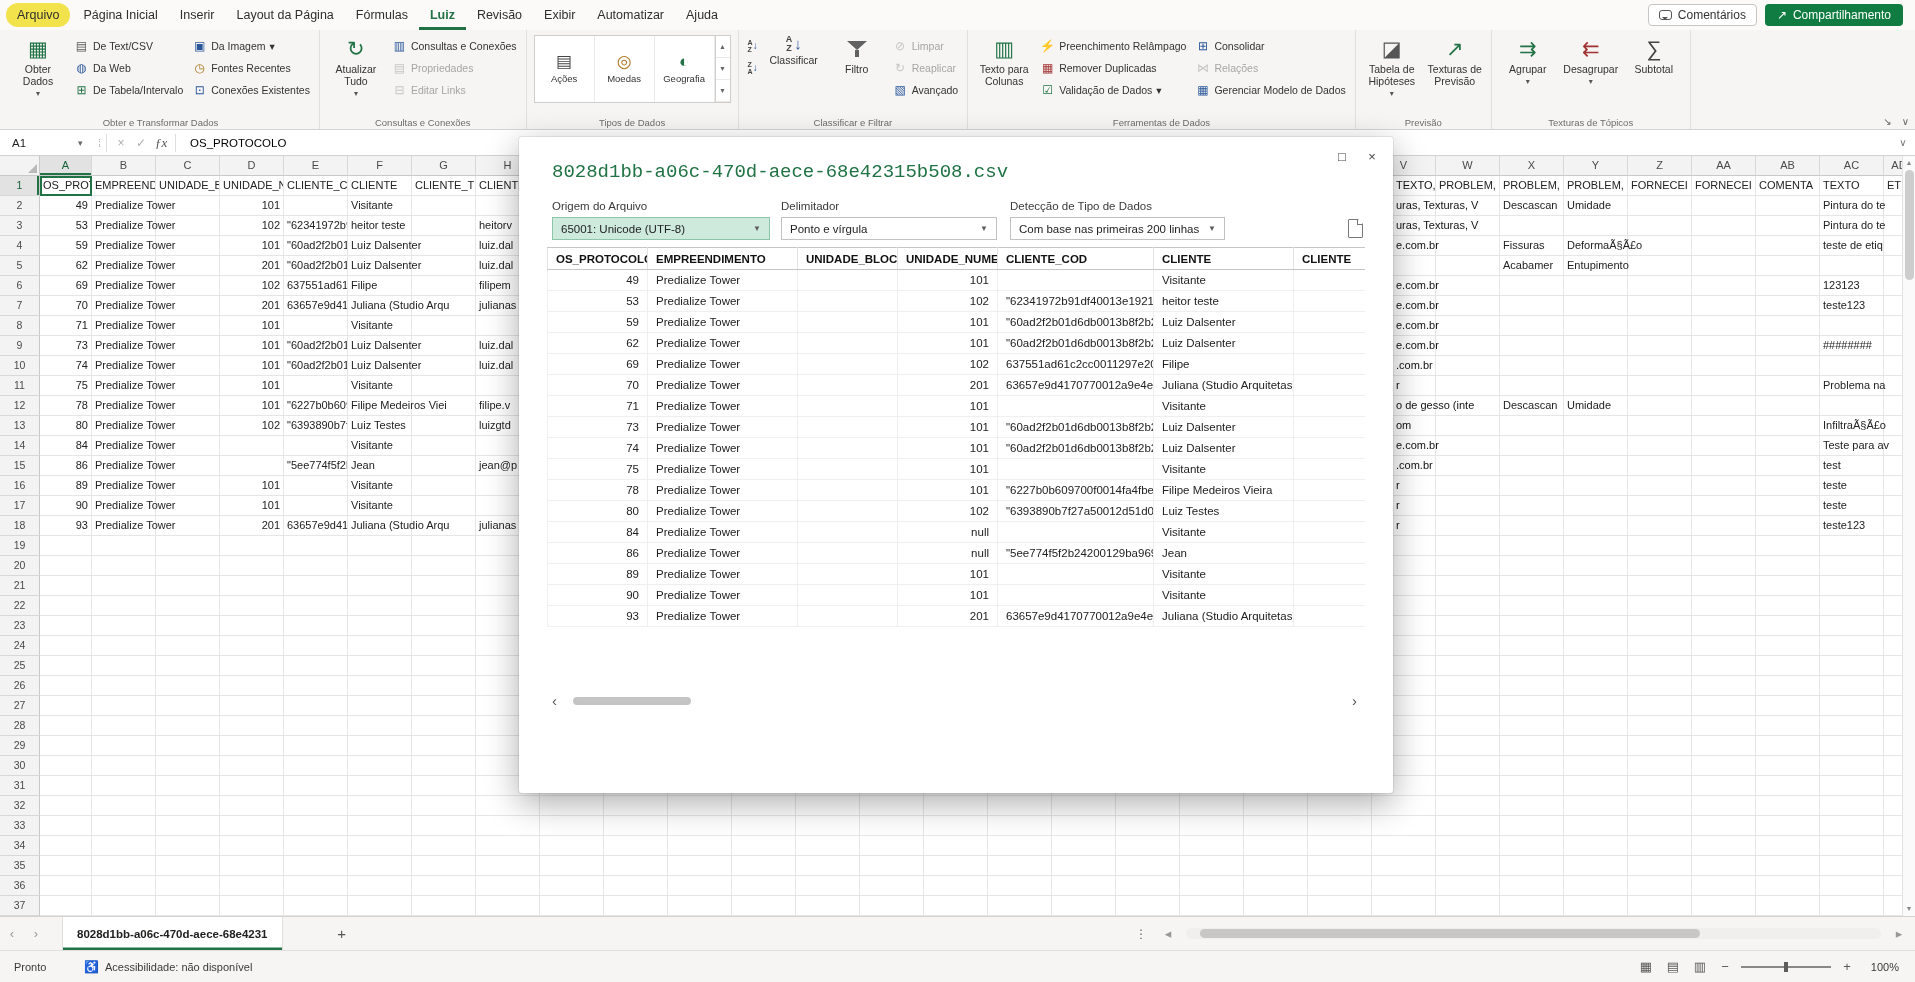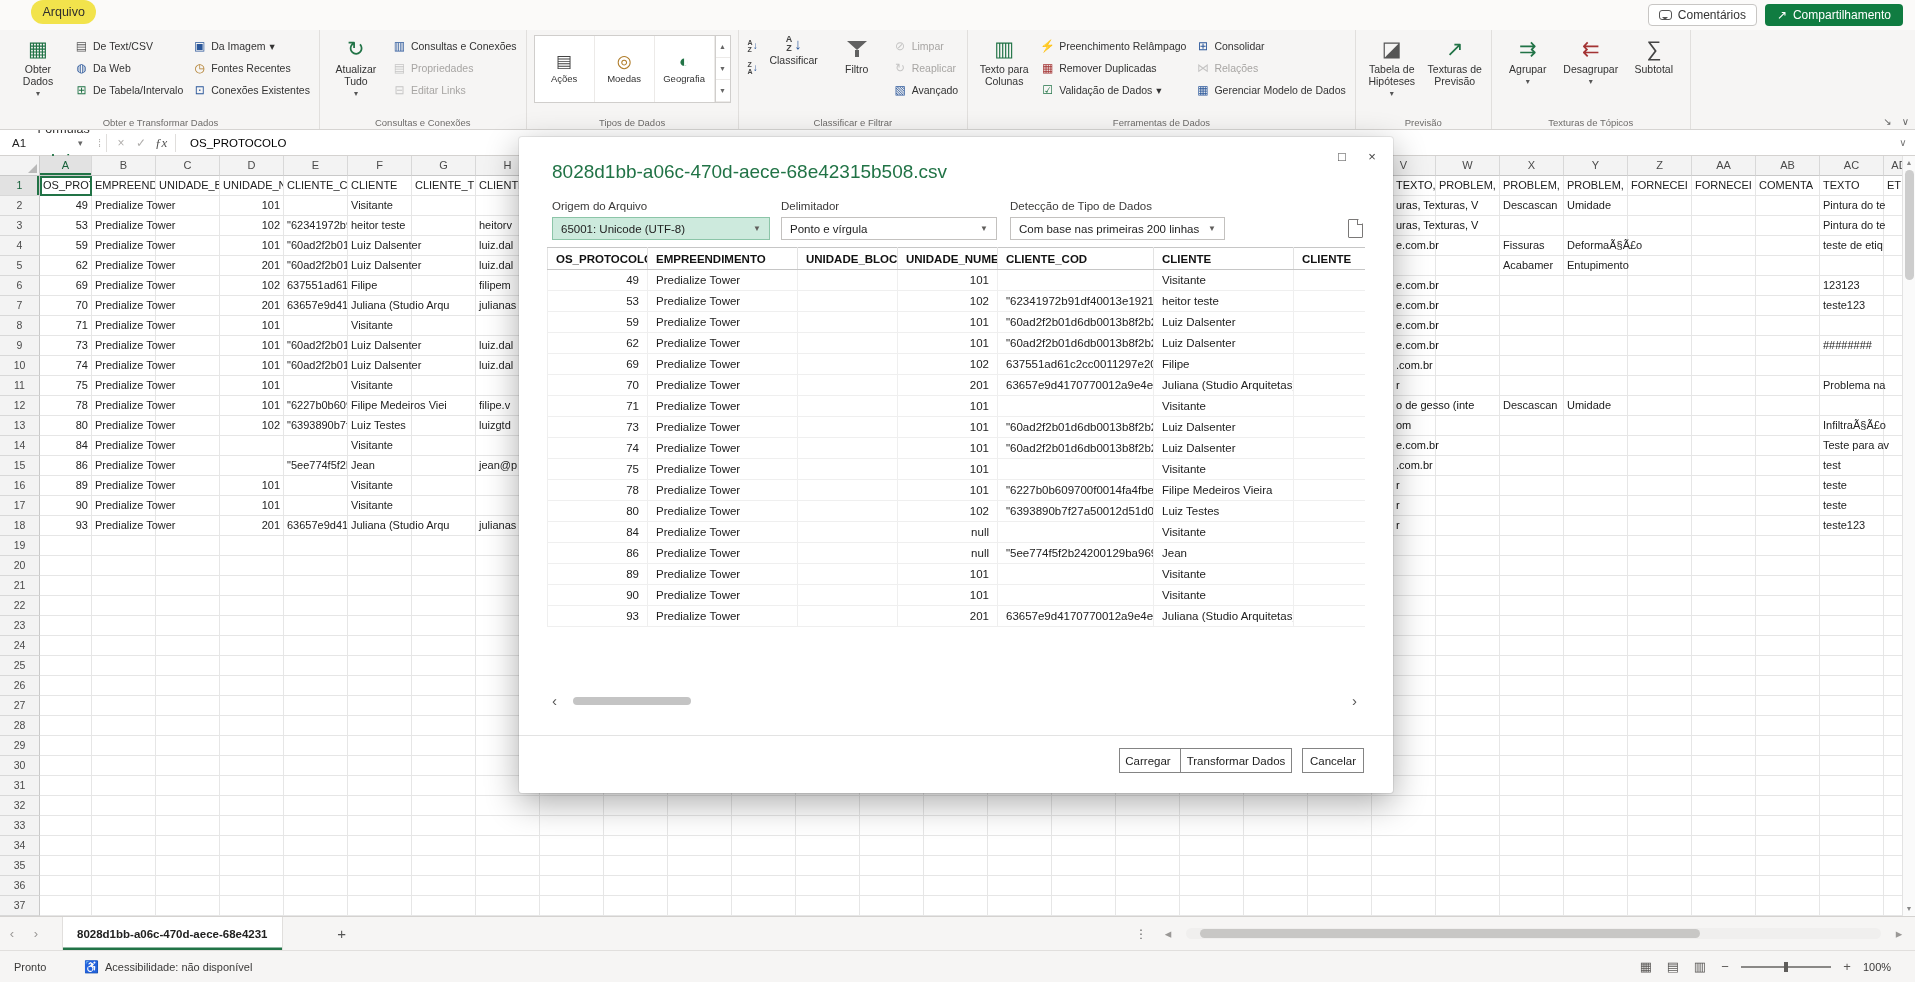--- a/index.html
+++ b/index.html
@@ -1,21 +1,21 @@
 <!DOCTYPE html>
 <html><head>
 <meta charset="utf-8">
 <style>
   * { box-sizing: border-box; margin: 0; padding: 0; }
   html,body { width:1915px; height:982px; overflow:hidden; }
   body { font-family:"Liberation Sans",sans-serif; font-size:11px; color:#222; background:#fff; position:relative; }
 
   
   .menubar { height:30px; background:#fbfaf9; display:flex; align-items:center; padding:0 4px; }
-  .menu-tabs { display:flex; align-items:center; height:100%;flex-direction:column; }
+  .menu-tabs { display:flex; align-items:center; height:100%; }
   .menu-tab { padding:0 11px; height:30px; line-height:30px; font-size:12.5px; color:#2f2e2d; cursor:default; white-space:nowrap; }
   .menu-tab.active { box-shadow: inset 0 -3px 0 #217346; color:#217346; font-weight:600; }
   .menu-tab.hl { background:#f2e34c; border-radius:12px; height:24px; line-height:24px; margin:0 2px; }
   .menu-right { margin-left:auto; display:flex; align-items:center; gap:8px; padding-right:8px; }
   .btn-comments { display:flex; align-items:center; gap:6px; border:1px solid #c8c6c4; background:#fff; border-radius:4px; padding:3px 10px; font-size:12px; color:#333; }
   .cbubble { width:13px; height:10px; border:1.5px solid #555; border-radius:3px; position:relative; display:inline-block; }
   .cbubble::after { content:''; position:absolute; left:2px; bottom:-4px; border:3px solid transparent; border-top-color:#555; }
   .btn-share { display:flex; align-items:center; gap:6px; background:#107c41; color:#fff; border-radius:4px; padding:4px 12px; font-size:12px; }
 
   
@@ -76,21 +76,21 @@
   .edgefrag { position:absolute; left:1396px; top:0; z-index:1; white-space:nowrap; font-size:11px; line-height:19px; color:#111; }
   #vscroll { position:absolute; top:156px; right:0; width:13px; height:760px; background:#fafafa; border-left:1px solid #e3e3e3; z-index:3; display:flex; flex-direction:column; align-items:center; }
   #vscroll .va { font-size:7px; color:#888; height:14px; line-height:14px; }
   #vscroll .vthumb { width:9px; height:110px; background:#cdcdcd; border-radius:5px; }
 
   
   #dialog { position:absolute; left:519px; top:137px; width:874px; height:656px; background:#fff; z-index:50;
             box-shadow:0 10px 34px rgba(0,0,0,.33), 0 0 0 1px rgba(0,0,0,.07); border-radius:3px; }
   .dlg-winbtns { position:absolute; top:7px; right:6px; display:flex; }
   .dlg-winbtns span { width:30px; height:24px; display:flex; align-items:center; justify-content:center; color:#444; font-size:13px; }
-  .dlg-title { position:absolute; top:24px; left:33px; font-size:19px; color:#217346; }
+  .dlg-title { position:absolute; top:24px; left:33px; font-size:19px; color:#217346;font-family:Liberation Mono, monospace; }
   .dlg-field { position:absolute; top:63px; }
   .dlg-field .flabel { font-size:11.5px; color:#3b3a39; margin-bottom:5px; }
   .combo { height:23px; border:1px solid #c3c1bf; background:#fff; display:flex; align-items:center; justify-content:space-between; padding:0 8px; font-size:11.5px; color:#222; }
   .combo .carr { font-size:8px; color:#605e5c; }
   .combo.hl { background:#cdeadd; border-color:#8cc5a8; }
   .dlg-fileicon { position:absolute; left:829px; top:82px; width:15px; height:19px; border:1.5px solid #7a7877; border-radius:1px; }
   .dlg-fileicon::after { content:''; position:absolute; right:-1px; top:-1px; border-left:5px solid transparent; border-top:5px solid #fff; box-shadow:-1px 1px 0 #7a7877; }
   .ptable-wrap { position:absolute; left:28px; top:110px; width:818px; height:420px; overflow:hidden; }
   table.ptable { border-collapse:collapse; table-layout:fixed; font-size:11.5px; width:818px; }
   .ptable th { font-weight:700; text-align:left; padding:2px 8px; height:22px; border:1px solid #e3e3e3; border-top-color:#c6c6c6; border-bottom-color:#c6c6c6; white-space:nowrap; overflow:hidden; color:#111; }
@@ -121,21 +121,21 @@
   .statusbar { position:absolute; top:950px; left:0; width:1915px; height:32px; background:#f6f5f4; border-top:1px solid #e1dfdd; display:flex; align-items:center; font-size:11px; color:#3b3a39; }
   .sb-mode { margin-left:14px; width:70px; }
   .sb-acc { display:flex; align-items:center; gap:6px; }
   .sb-accicon { font-size:12px; color:#555; }
   .sb-right { margin-left:auto; display:flex; align-items:center; gap:9px; padding-right:16px; }
   .viewico { font-size:13px; color:#5a5856; width:18px; text-align:center; }
   .zminus,.zplus { font-size:13px; color:#5a5856; width:14px; text-align:center; }
   .ztrack { width:90px; height:2px; background:#8a8886; position:relative; }
   .ztick { position:absolute; left:50%; top:-3px; width:1px; height:8px; background:#8a8886; }
   .zthumb { position:absolute; left:48%; top:-4px; width:4px; height:10px; background:#5f5d5b; }
-  .zval { width:36px; font-size:11px; }
+  .zval { width:36px; text-align:right; font-size:11px; }
 </style>
 </head>
 <body>
 
 <header class="menubar">
   <div class="menu-tabs">
       <div class="menu-tab hl">Arquivo</div>
       <div class="menu-tab">Página Inicial</div>
       <div class="menu-tab">Inserir</div>
       <div class="menu-tab">Layout da Página</div>
@@ -2123,26 +2123,20 @@
         </tbody>
     </table>
   </div>
   <div class="pscroll">
     <span class="pa">‹</span>
     <div class="ptrack">
       <div class="pthumb"></div>
     </div>
     <span class="pa">›</span>
   </div>
-  <div class="dlg-footer">
-    <div class="dbtn dbtn-load">Carregar</div>
-    <div class="dbtn dbtn-load-arr">▾</div>
-    <div class="dbtn dbtn-transform">Transformar Dados</div>
-    <div class="dbtn dbtn-cancel">Cancelar</div>
-  </div>
 </div>
 
 <div class="tabbar">
   <span class="tb-arr">‹</span>
   <span class="tb-arr">›</span>
   <div class="sheettab">8028d1bb-a06c-470d-aece-68e4231</div>
   <span class="tb-add">+</span>
   <div class="tabbar-right">
     <span class="tb-kebab">⋮</span>
     <span class="tb-arr">◂</span>

